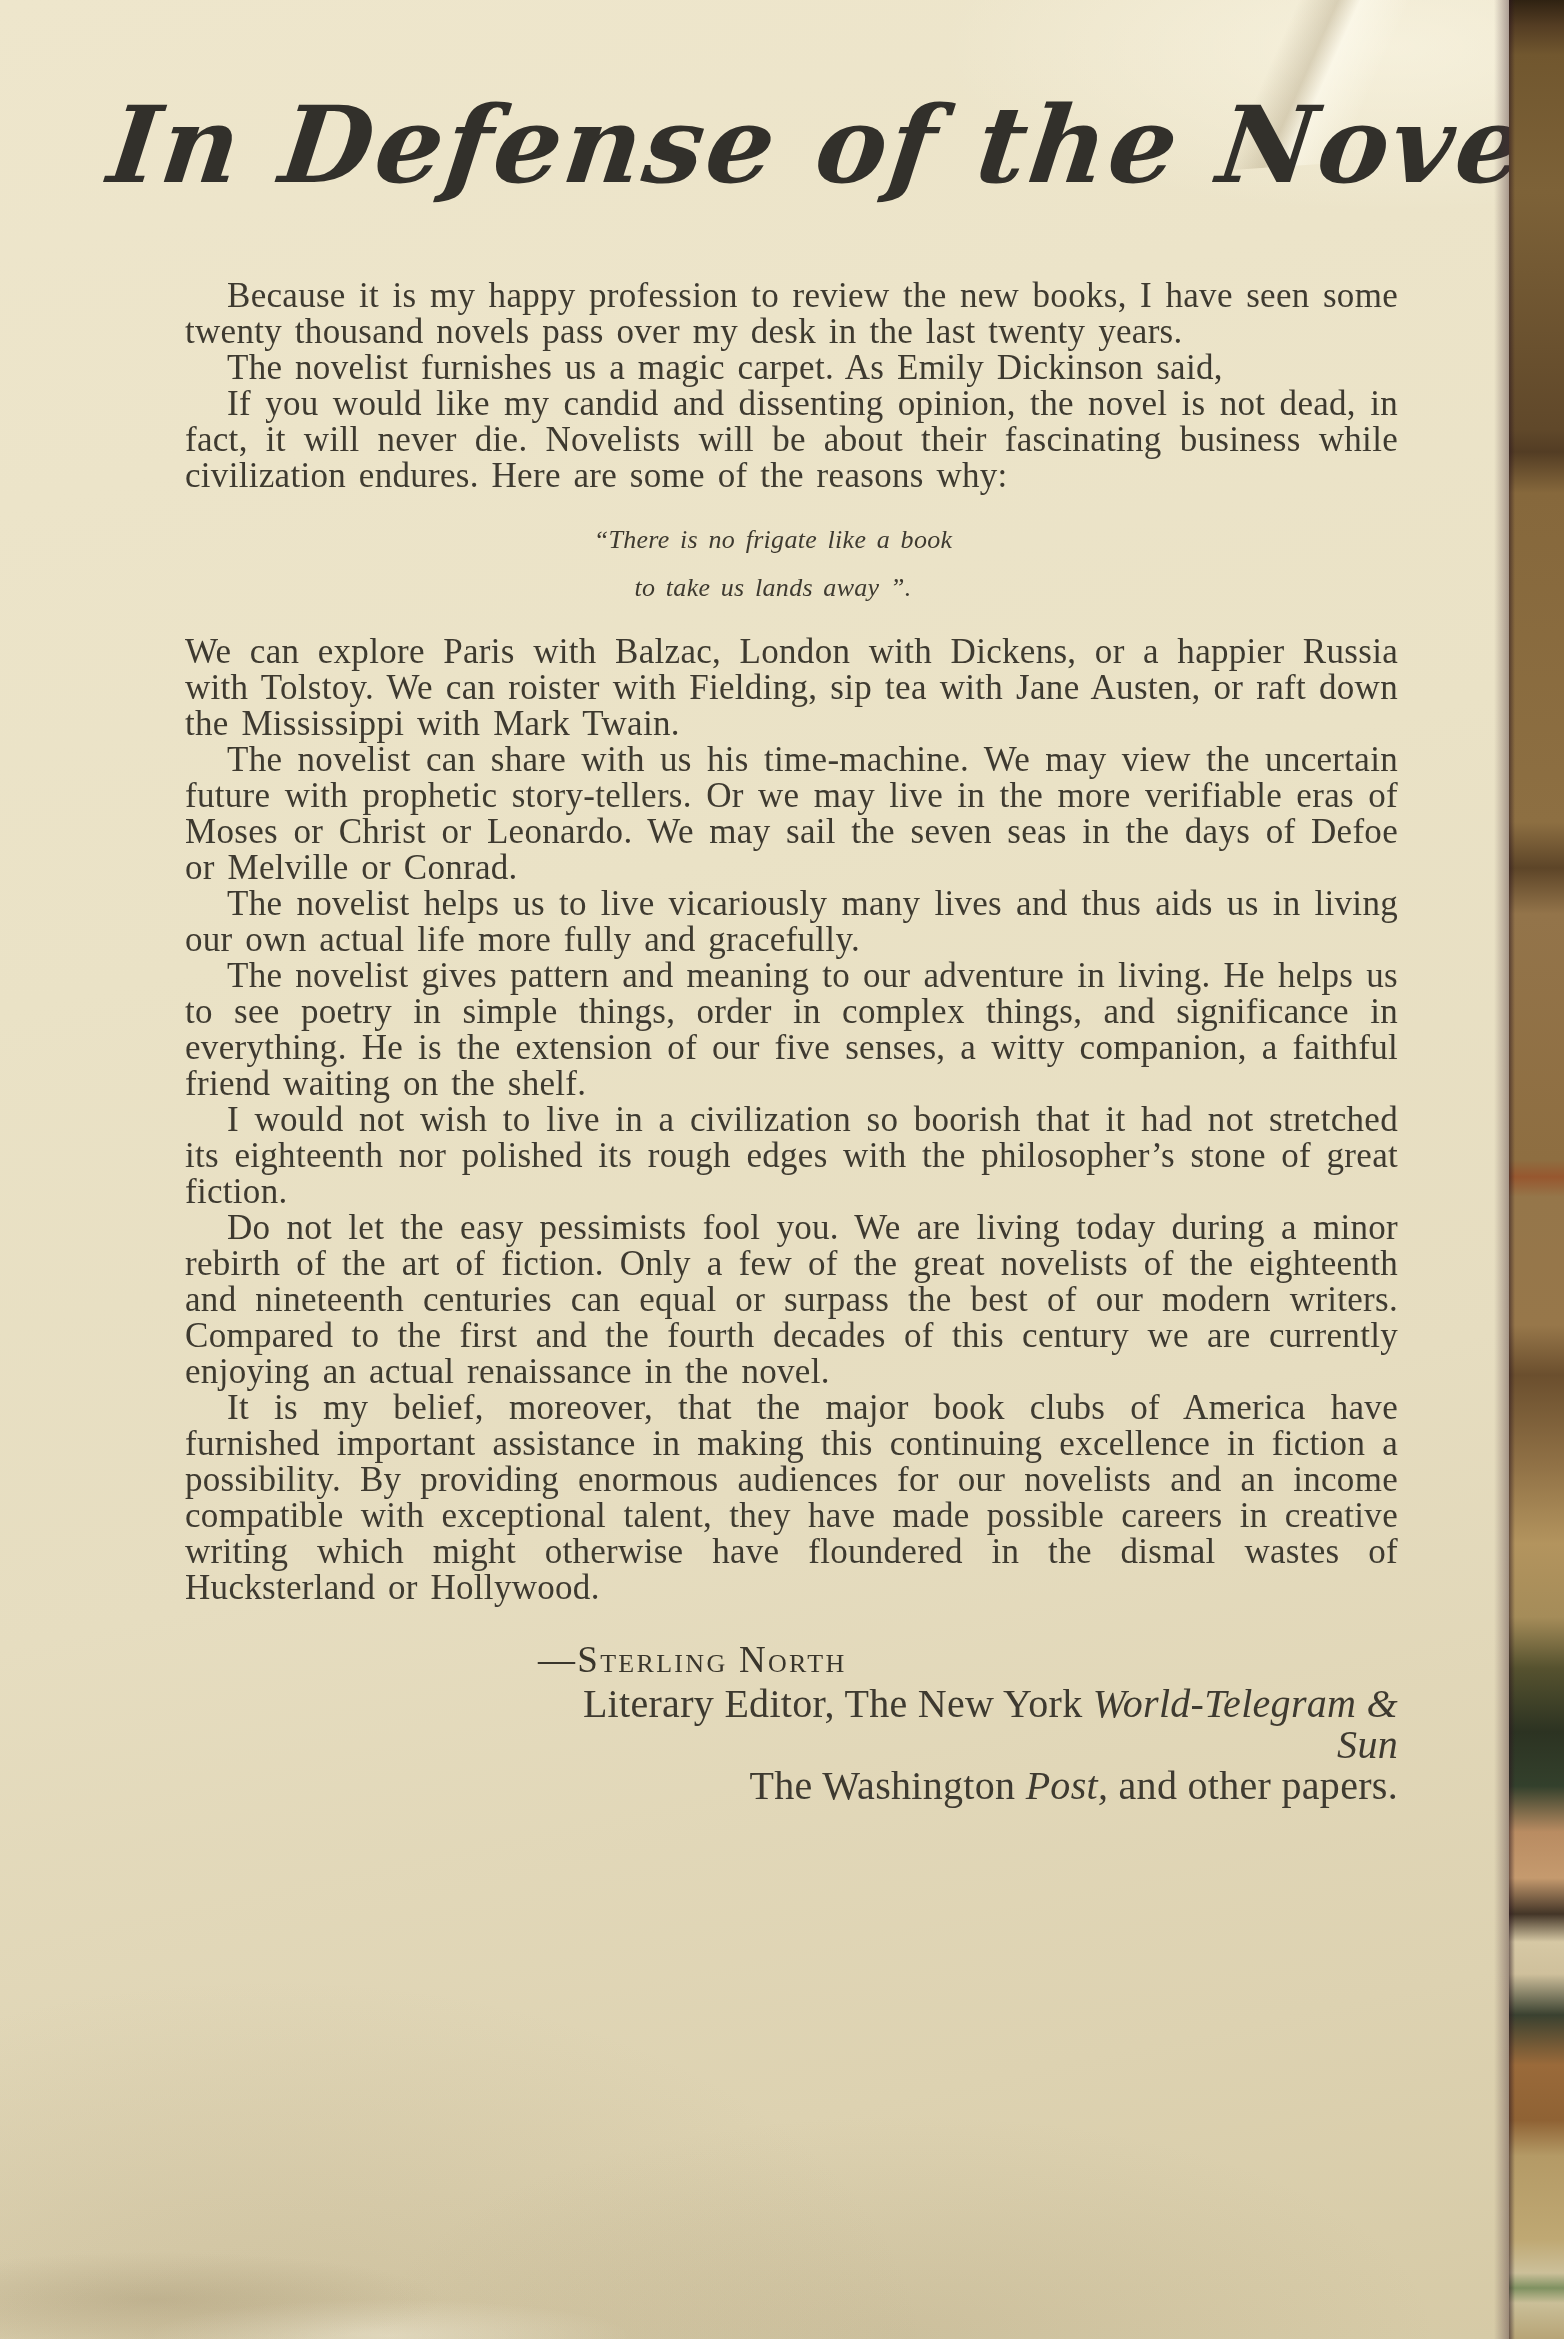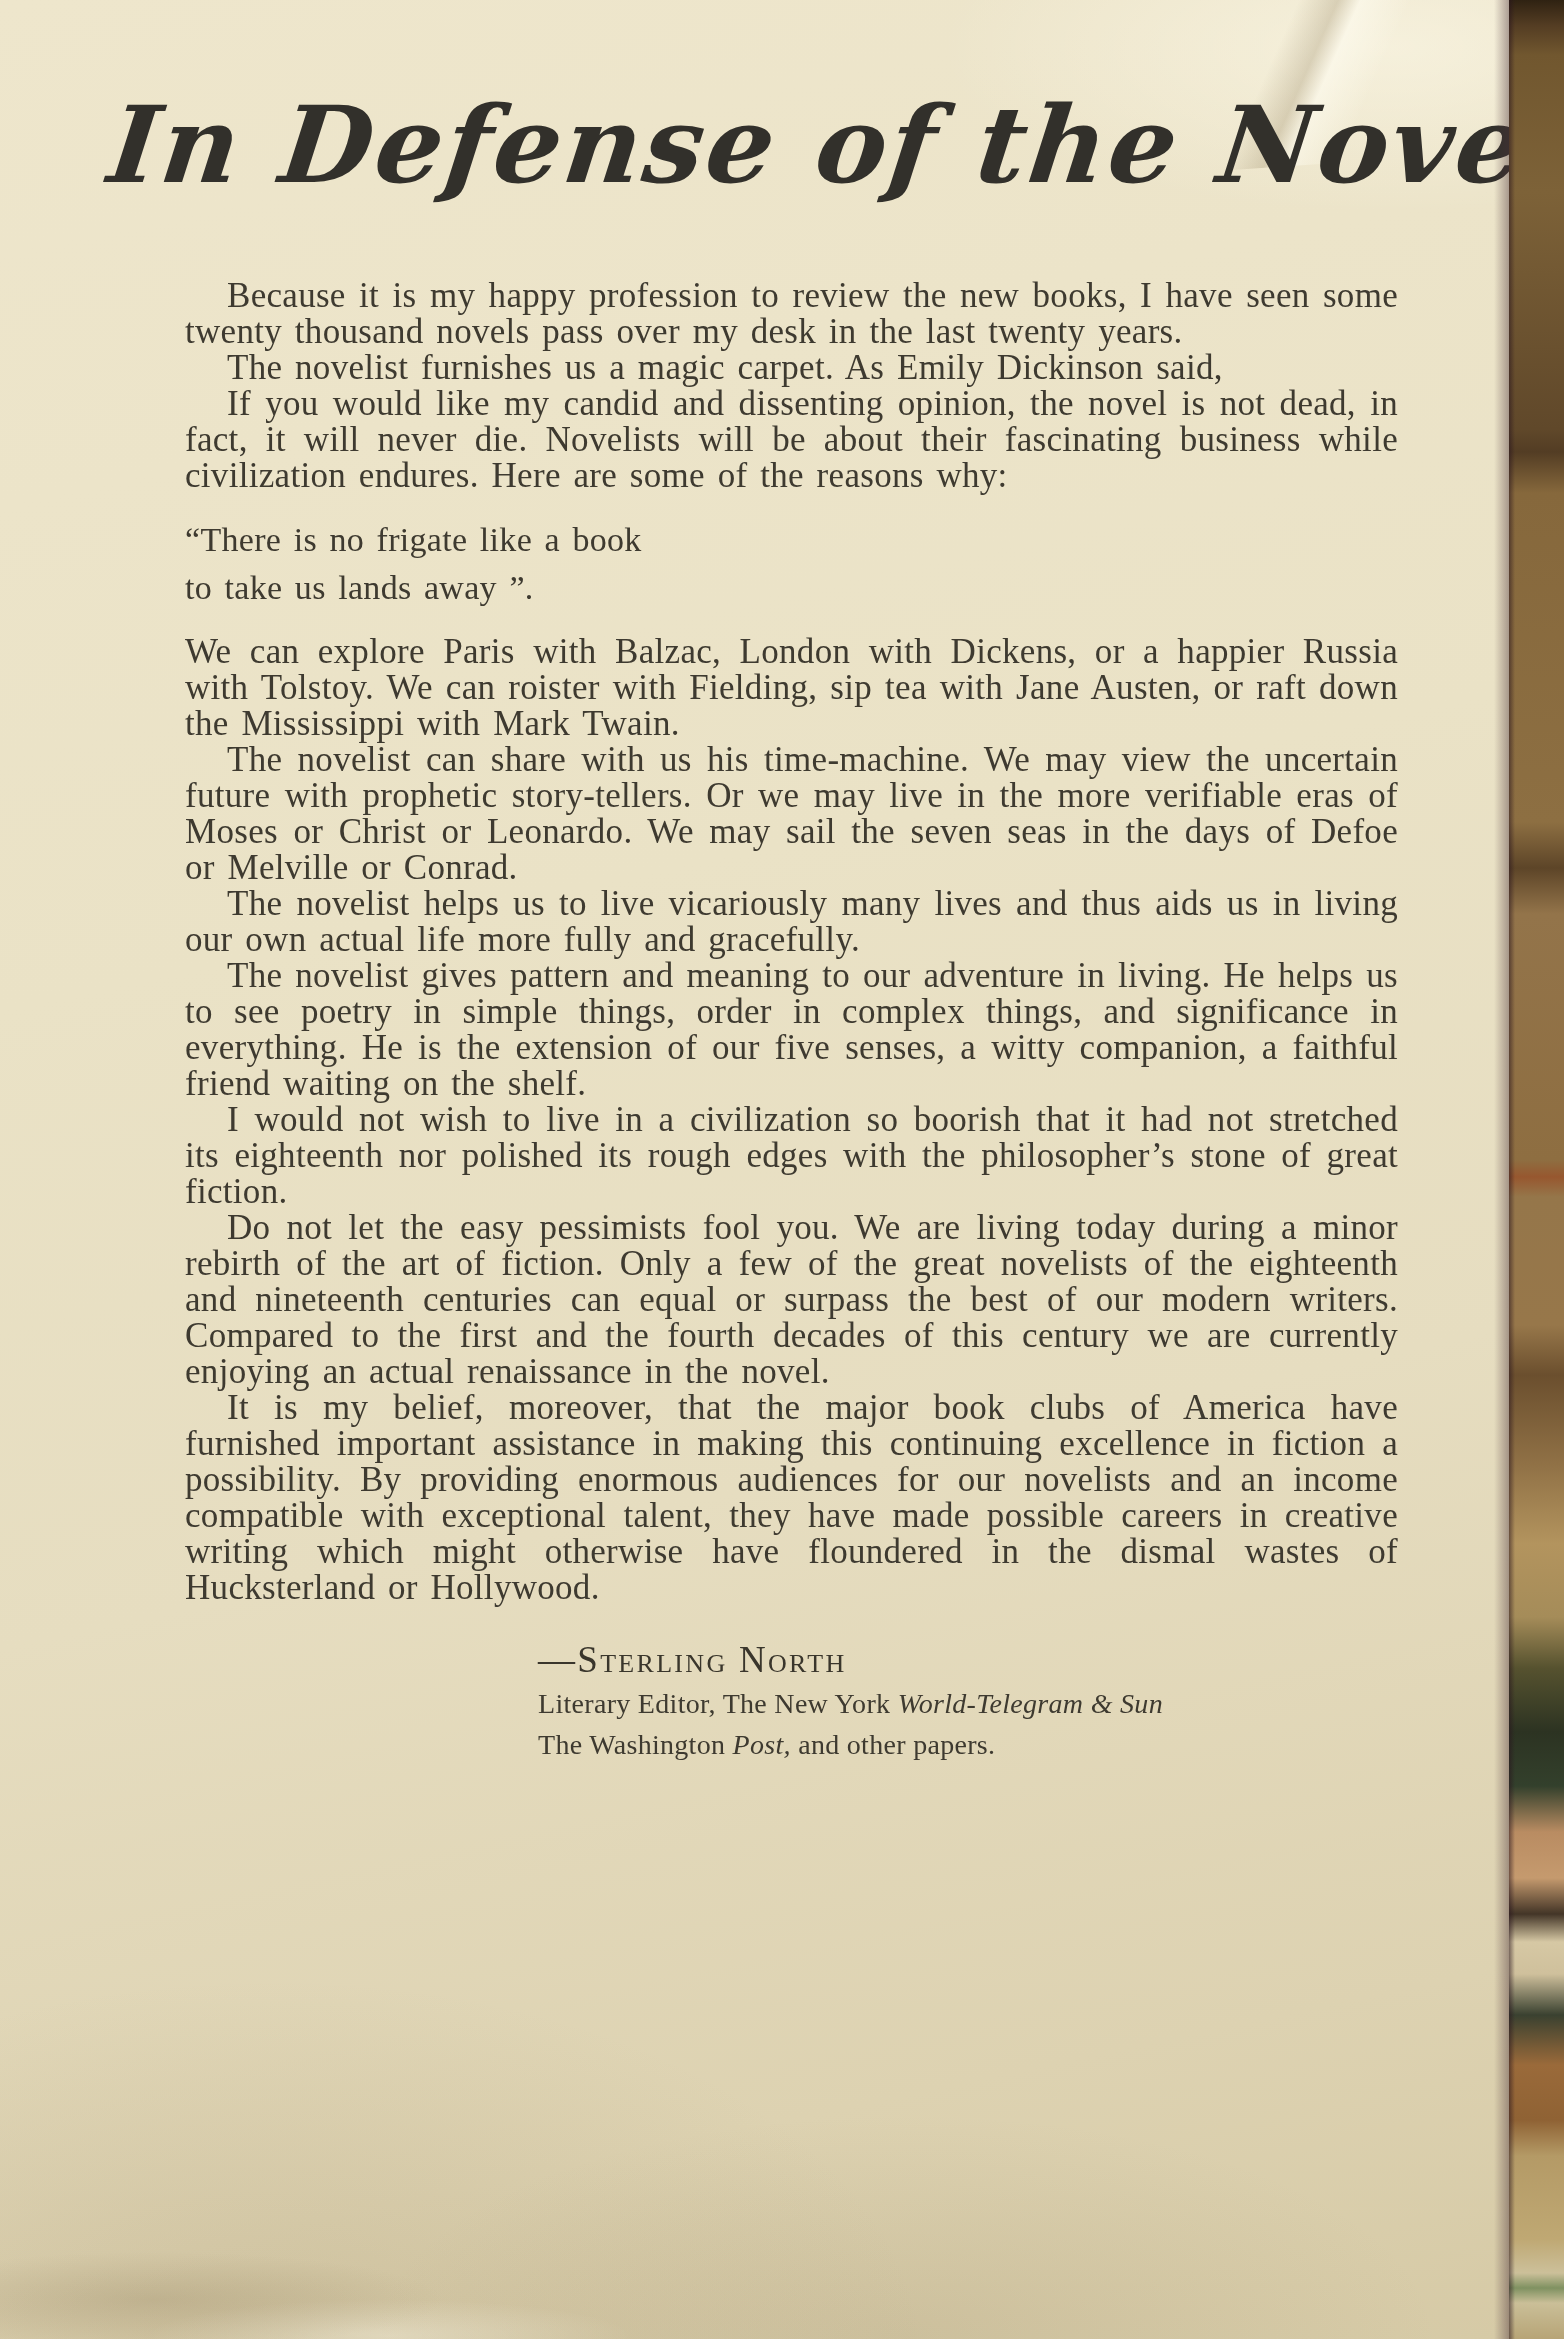--- a/index.html
+++ b/index.html
@@ -74,35 +74,36 @@
   }
   .text-col p{
     margin:0;
     font-size:35px;line-height:36px;
     text-align:justify;
     word-spacing:3.7px;letter-spacing:0.3px;
   }
   .text-col p.ind{text-indent:42px;}
   .quote{
     margin:22px 37px 22px 0;
-    text-align:left;
-    font-size:34px;line-height:48px;
+    text-align:center;
+    font-size:26px;line-height:48px;
     word-spacing:3.7px;letter-spacing:0.3px;
     color:#3e3a30;
+    font-style:italic;
   }
   .attrib{margin-top:31px;margin-left:353px;}
   .sig{
     font-size:37px;line-height:46px;
     font-variant:small-caps;
     letter-spacing:2.3px;
     color:#3a362c;
   }
   .credit{
-    font-size:28px;line-height:41px;
-    color:#3e3a30;letter-spacing:0.3px;
+    font-size:40px;line-height:41px;
+    color:#3e3a30;letter-spacing:0.3px;text-align:right;
   }
   .credit:first-of-type{margin-top:9.1px;}
   .credit .it{font-style:italic;}
 </style>
 </head>
 <body>
 
 <div class="scan">
 
   <div class="paper">

